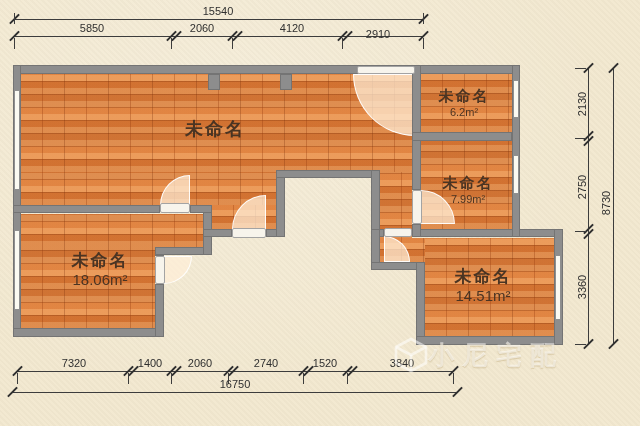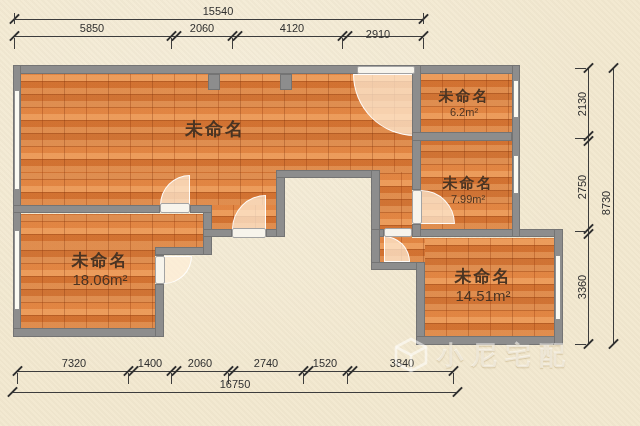--- a/index.html
+++ b/index.html
@@ -34,21 +34,21 @@
   .sz-lg .room-name{font-size:18px;} .sz-lg .room-area{font-size:16px;}
   .sz-md .room-name{font-size:17px;} .sz-md .room-area{font-size:15px;}
   .sz-sm .room-name{font-size:15px;} .sz-sm .room-area{font-size:11px;}
   .dline-h{position:absolute;height:1px;background:#3c3c3c;}
   .dline-v{position:absolute;width:1px;background:#3c3c3c;}
   .tick{position:absolute;width:13px;height:2px;background:#2e2e2e;transform:rotate(-45deg);}
   .ext-v{position:absolute;width:1px;height:11px;background:#3c3c3c;}
   .ext-h{position:absolute;height:1px;width:11px;background:#3c3c3c;}
   .dlabel{position:absolute;font-size:11px;color:#2f2f2f;transform:translateX(-50%);white-space:nowrap;}
   .dlabel-v{position:absolute;font-size:11px;color:#2f2f2f;transform:translate(-50%,-50%) rotate(-90deg);white-space:nowrap;}
-  .watermark{position:absolute;left:394px;top:337px;display:flex;align-items:center;gap:9px;
+  .watermark{position:absolute;left:394px;top:337px;display:flex;align-items:center;gap:0;
     color:rgba(255,255,255,0.55);font-weight:bold;font-size:26px;letter-spacing:8px;
     text-shadow:0 1px 1px rgba(170,140,80,0.35);}
   .wm-icon{opacity:0.9;}
 </style>
 </head>
 <body>
 
 <div class="stage">
 
   <div class="wood" style="left:21px;top:73px;width:391px;height:99px;"></div>

